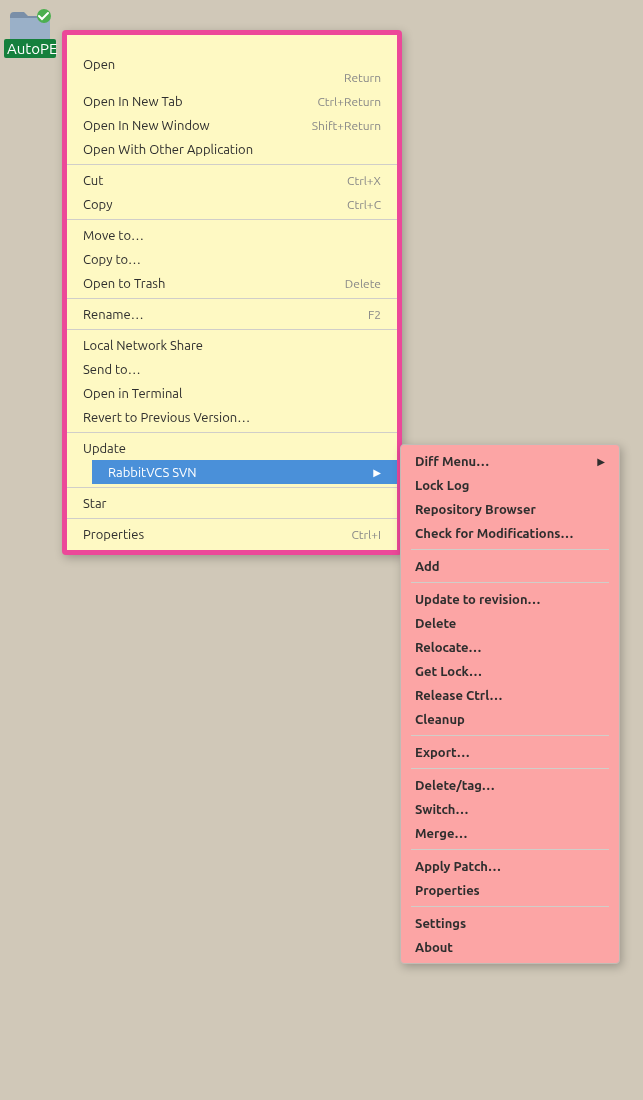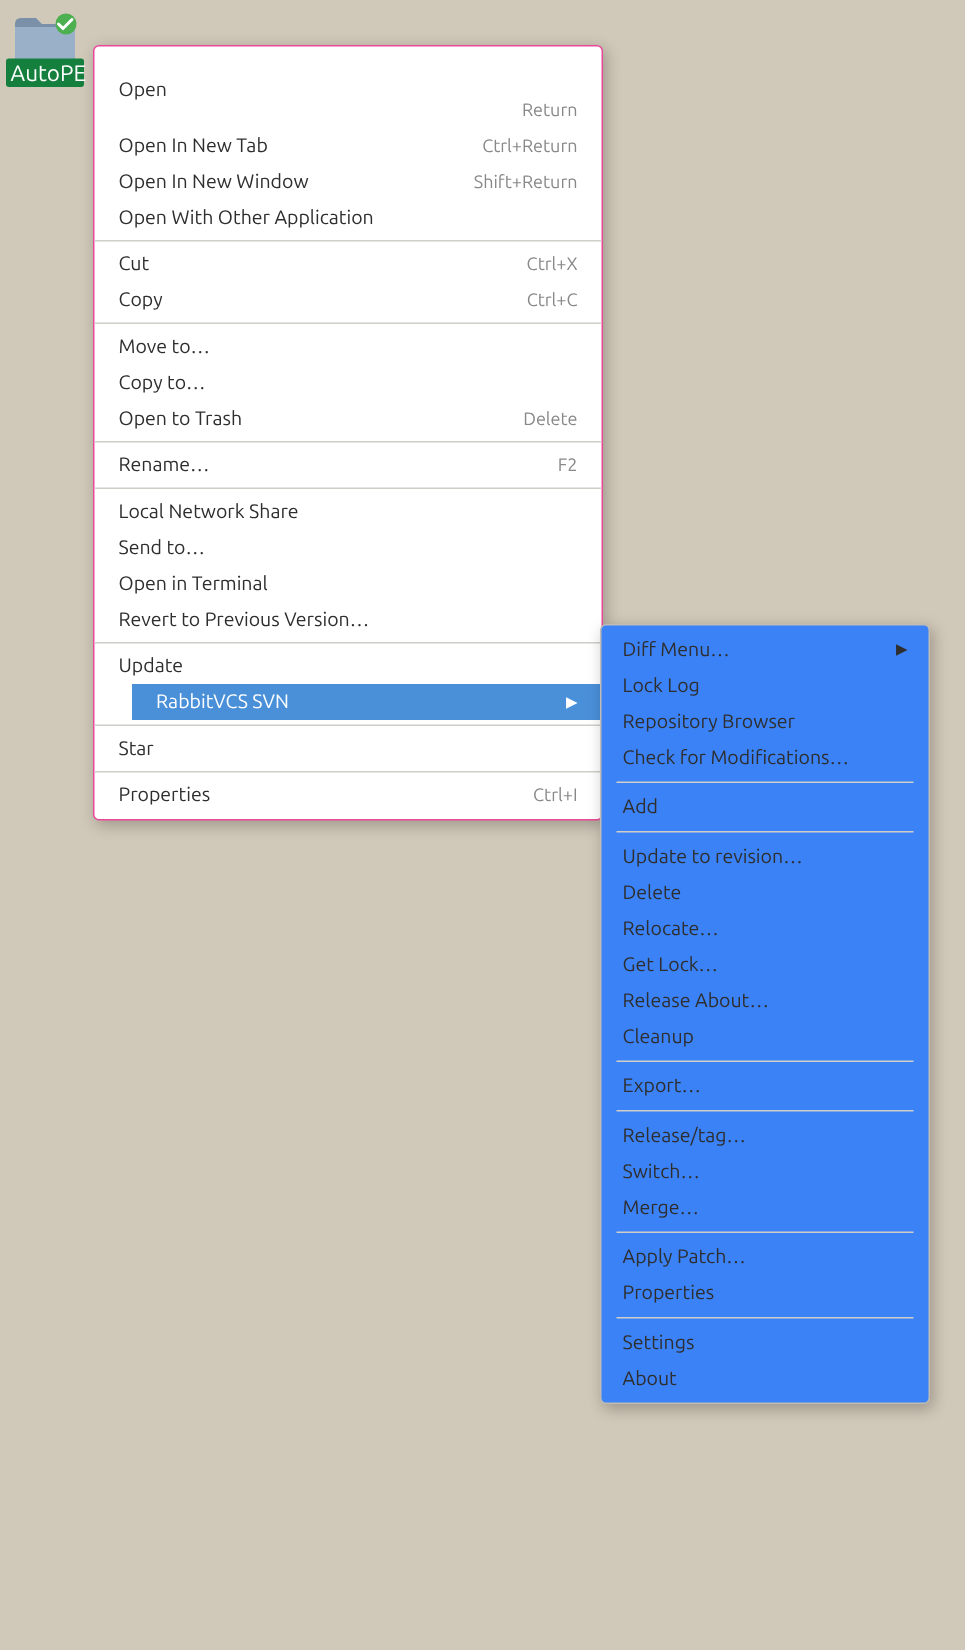--- a/index.html
+++ b/index.html
@@ -37,22 +37,22 @@
       right: 0;
       text-align: center;
     }
 
     
     .context-menu {
       position: absolute;
       top: 30px;
       left: 62px;
       width: 340px;
-      background: #ffffff;
-      border: 1px solid #ec4899;
+      background: #fef9c3;
+      border: 5px solid #ec4899;
       border-radius: 4px;
       box-shadow: 2px 3px 10px rgba(0,0,0,0.25);
       padding: 4px 0;
     }
 
     .menu-item {
       display: flex;
       align-items: center;
       justify-content: space-between;
       padding: 5px 16px 5px 16px;
@@ -80,29 +80,30 @@
 
     .menu-separator {
       height: 1px;
       background: #d0cec9;
       margin: 3px 0;
     }
 
     
     .submenu {
       position: absolute;
-      top: 416px;
+      top: 444px;
       left: 400px;
       width: 220px;
-      background: #3b82f6;
+      background: #fca5a5;
       border: 1px solid #c0bcb5;
       border-radius: 4px;
       box-shadow: 2px 3px 10px rgba(0,0,0,0.25);
       padding: 4px 0;
       z-index: 10;
+      font-weight: bold;
     }
 
     .submenu .menu-item {
       padding: 5px 14px;
     }
 
     .submenu-section-sep {
       height: 1px;
       background: #d0cec9;
       margin: 4px 10px;
@@ -247,32 +248,32 @@
     <div class="menu-item">
       <span>Delete</span>
     </div>
     <div class="menu-item">
       <span>Relocate…</span>
     </div>
     <div class="menu-item">
       <span>Get Lock…</span>
     </div>
     <div class="menu-item">
-      <span>Release About…</span>
+      <span>Release Ctrl…</span>
     </div>
     <div class="menu-item">
       <span>Cleanup</span>
     </div>
     <div class="submenu-section-sep"></div>
     <div class="menu-item">
       <span>Export…</span>
     </div>
     <div class="submenu-section-sep"></div>
     <div class="menu-item">
-      <span>Release/tag…</span>
+      <span>Delete/tag…</span>
     </div>
     <div class="menu-item">
       <span>Switch…</span>
     </div>
     <div class="menu-item">
       <span>Merge…</span>
     </div>
     <div class="submenu-section-sep"></div>
     <div class="menu-item">
       <span>Apply Patch…</span>

